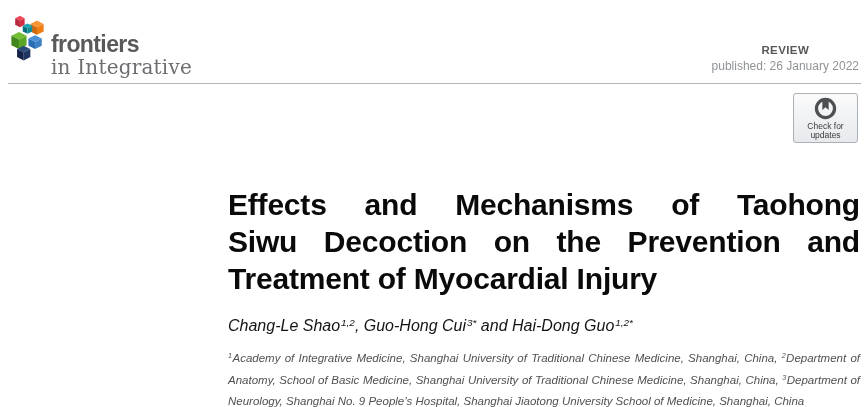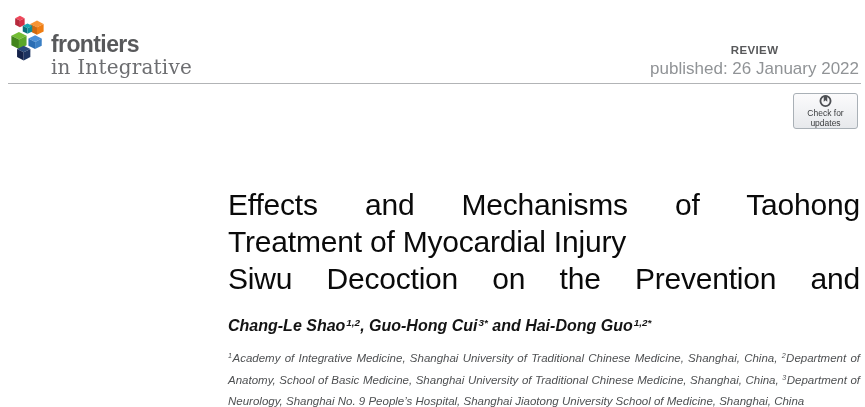--- a/index.html
+++ b/index.html
@@ -13,40 +13,40 @@
   .jname{
     font-weight:bold;font-size:23px;line-height:24px;letter-spacing:-0.6px;
     color:var(--brand-gray);
   }
   .jsub{
     font-family:"DejaVu Serif","Liberation Serif",serif;
     font-size:20px;line-height:22px;color:var(--journal-sub-gray);letter-spacing:0.2px;
   }
   .meta{position:absolute;right:6px;top:28px;text-align:center;margin-top:16px;}
   .meta .type{font-size:11.5px;font-weight:bold;color:var(--brand-gray);letter-spacing:0.4px;}
-  .meta .pub,.meta .doi{font-size:17px;color:var(--meta-gray);margin-top:2.5px;}
+  .meta .pub,.meta .doi{font-size:12px;color:var(--meta-gray);margin-top:2.5px;}
   .rule{position:absolute;left:8px;right:4px;top:83px;border-top:1px solid var(--rule-gray);}
   
   .badge{
-    position:absolute;left:793px;top:93px;width:65px;height:36px;box-sizing:border-box;
+    position:absolute;left:793px;top:93px;width:65px;height:50px;box-sizing:border-box;
     border:1px solid #a9b0b6;border-radius:3px;
     background:linear-gradient(#fbfbfc,#e7e9ec);
     display:flex;flex-direction:column;align-items:center;justify-content:center;
     gap:1px;cursor:pointer;
   }
   .badge-text{font-size:8.5px;line-height:9.5px;color:#3a3c3e;text-align:center;}
   
   .article{position:absolute;left:228px;top:186px;width:632px;}
   .title-line{
-    font-size:30px;font-weight:normal;line-height:37px;color:#0a0a0a;
+    font-size:30px;font-weight:bold;line-height:37px;color:#0a0a0a;
     letter-spacing:-0.2px;white-space:normal;
   }
   .jline{text-align:justify;text-align-last:justify;}
   .authors{
-    margin-top:20px;font-size:16px;font-weight:bold;font-style:italic;color:#141414;
+    margin-top:20px;font-size:16px;font-weight:normal;font-style:italic;color:#141414;
   }
   .authors sup,.affil sup{
     font-size:62%;position:relative;top:-0.5em;vertical-align:baseline;padding-left:1px;
   }
   .affil{
     margin-top:14px;font-size:11.5px;line-height:19.5px;font-style:italic;
     color:var(--affil-gray);text-align:justify;
   }
   .affil sup{padding-left:0;padding-right:0.5px;}
 </style>
@@ -113,22 +113,22 @@
     </svg>
     <div class="badge-text">
       <div>Check for</div>
       <div>updates</div>
     </div>
   </div>
 
   <div class="article">
     <h1 style="margin:0;padding:0;font-size:inherit;font-weight:inherit;">
       <div class="title-line jline">Effects and Mechanisms of Taohong</div>
+      <div class="title-line jline">Siwu Decoction on the Prevention and</div>
       <div class="title-line">Treatment of Myocardial Injury</div>
-      <div class="title-line jline">Siwu Decoction on the Prevention and</div>
     </h1>
 
     <div class="authors"><span>Chang-Le Shao</span><sup>1,2</sup><span>, </span><span>Guo-Hong Cui</span><sup>3*</sup><span> and </span><span>Hai-Dong Guo</span><sup>1,2*</sup><span></span></div>
 
     <p class="affil" style="margin:14px 0 0 0;"><sup>1</sup><span>Academy of Integrative Medicine, Shanghai University of Traditional Chinese Medicine, Shanghai, China, </span><sup>2</sup><span>Department of Anatomy, School of Basic Medicine, Shanghai University of Traditional Chinese Medicine, Shanghai, China, </span><sup>3</sup><span>Department of Neurology, Shanghai No. 9 People’s Hospital, Shanghai Jiaotong University School of Medicine, Shanghai, China</span></p>
   </div>
 
 </div>
 
 </body></html>

